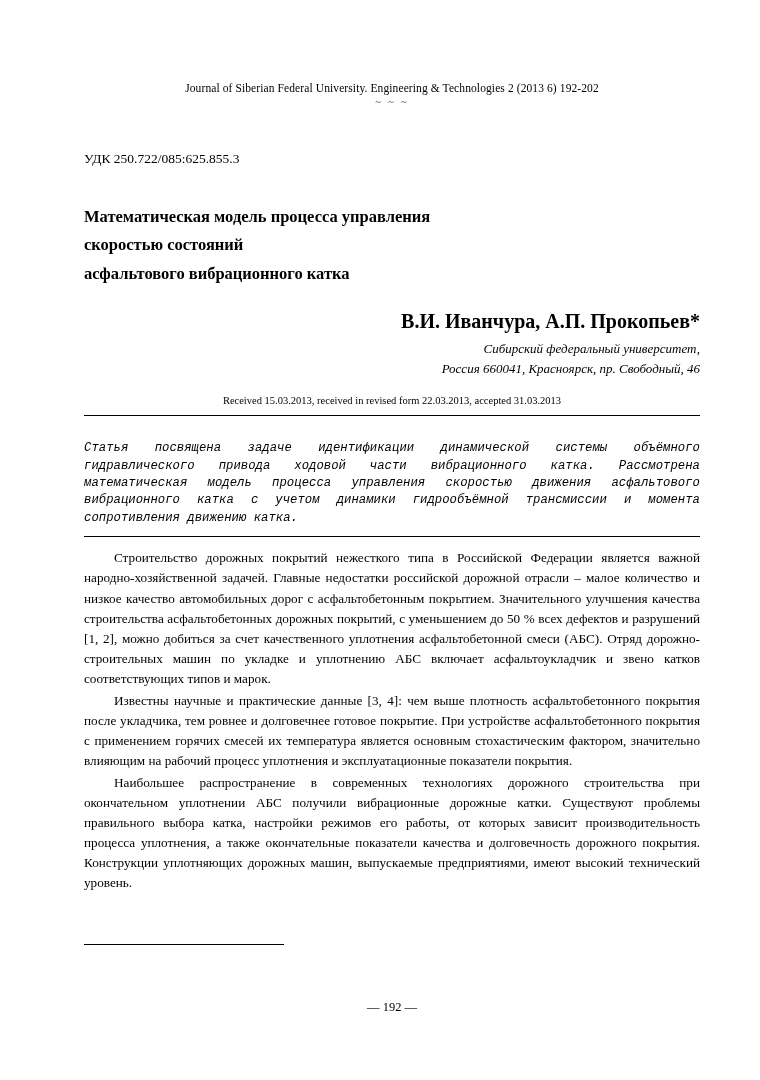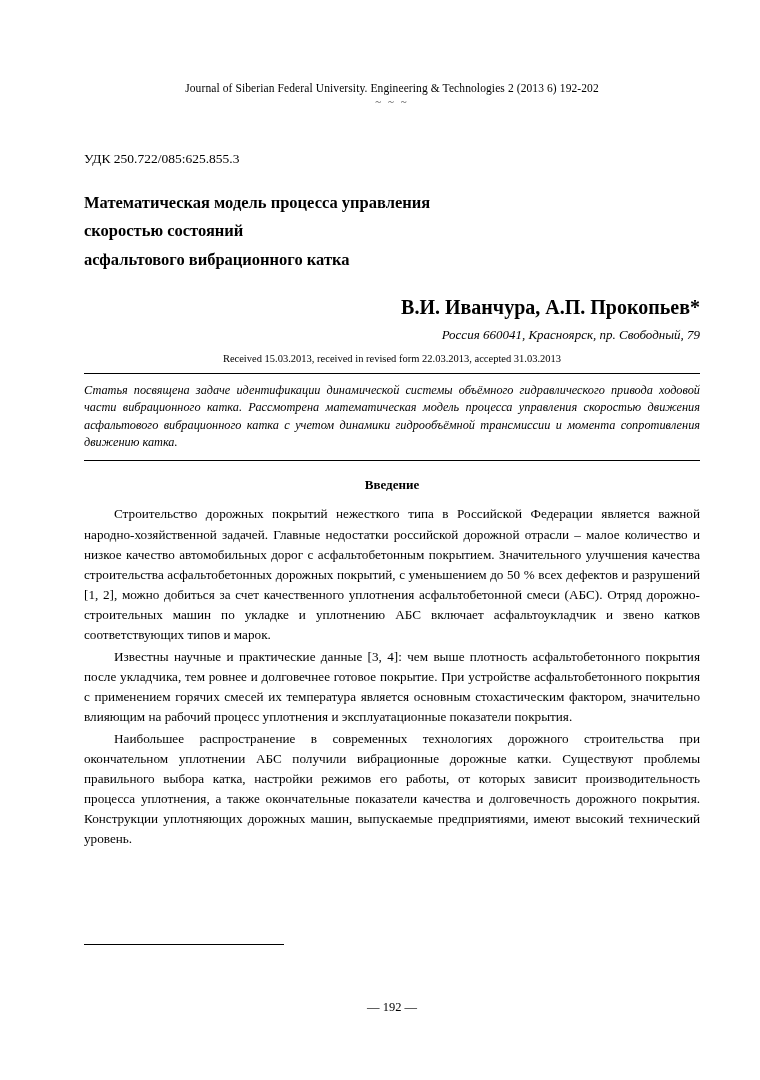--- a/index.html
+++ b/index.html
@@ -43,21 +43,21 @@
     margin-top: 1px;
     color: #444;
   }
 
   .udc {
     margin-top: 44px;
     font-size: 13.5px;
   }
 
   .title {
-    margin-top: 22px;
+    margin-top: 36px;
     font-size: 16.5px;
     font-weight: bold;
     line-height: 1.72;
   }
   .title div { white-space: nowrap; }
 
   .authors {
     margin-top: 22px;
     text-align: right;
     font-size: 20px;
@@ -65,39 +65,40 @@
   }
   .affiliation {
     margin-top: 6px;
     text-align: right;
     font-size: 13px;
     font-style: italic;
     line-height: 1.5;
   }
 
   .received {
-    margin-top: 8px;
+    margin-top: 17px;
     text-align: center;
     font-size: 10.5px;
   }
 
   .rule {
     border: 0;
     border-top: 1px solid #000;
     margin: 9px 0 0 0;
     height: 0;
   }
 
   .abstract {
-    margin-top: 8px;
+    margin-top: 24px;
     font-size: 12.3px;
     font-style: italic;
     text-align: justify;
     line-height: 1.42;
     text-indent: 0;
+    font-family: Liberation Mono, monospace;
   }
   .keywords {
     margin-top: 11px;
     font-size: 12.3px;
     font-style: italic;
     text-align: justify;
     line-height: 1.42;
   }
 
   .section-title {
@@ -160,32 +161,32 @@
 
     <div class="title">
       <div>Математическая модель процесса управления</div>
       <div>скоростью состояний</div>
       <div>асфальтового вибрационного катка</div>
     </div>
 
     <div class="authors">В.И. Иванчура, А.П. Прокопьев*</div>
 
     <div class="affiliation">
-      <div>Россия 660041, Красноярск, пр. Свободный, 79</div>
+      <div>Сибирский федеральный университет,</div>
+      <div>Россия 660041, Красноярск, пр. Свободный, 46</div>
     </div>
 
     <div class="received">Received 15.03.2013, received in revised form 22.03.2013, accepted 31.03.2013</div>
 
     <hr class="rule">
 
     <div class="abstract">Статья посвящена задаче идентификации динамической системы объёмного гидравлического привода ходовой части вибрационного катка. Рассмотрена математическая модель процесса управления скоростью движения асфальтового вибрационного катка с учетом динамики гидрообъёмной трансмиссии и момента сопротивления движению катка.</div>
 
     <hr class="rule">
 
-    <div class="section-title">Введение</div>
 
     <div class="body-block">
       <p class="body-par">Строительство дорожных покрытий нежесткого типа в Российской Федерации является важной народно-хозяйственной задачей. Главные недостатки российской дорожной отрасли – малое количество и низкое качество автомобильных дорог с асфальтобетонным покрытием. Значительного улучшения качества строительства асфальтобетонных дорожных покрытий, с уменьшением до 50 % всех дефектов и разрушений [1, 2], можно добиться за счет качественного уплотнения асфальтобетонной смеси (АБС). Отряд дорожно-строительных машин по укладке и уплотнению АБС включает асфальтоукладчик и звено катков соответствующих типов и марок.</p>
       <p class="body-par">Известны научные и практические данные [3, 4]: чем выше плотность асфальтобетонного покрытия после укладчика, тем ровнее и долговечнее готовое покрытие. При устройстве асфальтобетонного покрытия с применением горячих смесей их температура является основным стохастическим фактором, значительно влияющим на рабочий процесс уплотнения и эксплуатационные показатели покрытия.</p>
       <p class="body-par">Наибольшее распространение в современных технологиях дорожного строительства при окончательном уплотнении АБС получили вибрационные дорожные катки. Существуют проблемы правильного выбора катка, настройки режимов его работы, от которых зависит производительность процесса уплотнения, а также окончательные показатели качества и долговечность дорожного покрытия. Конструкции уплотняющих дорожных машин, выпускаемые предприятиями, имеют высокий технический уровень.</p>
     </div>
 
   </div>
 
   <div class="footnotes">

